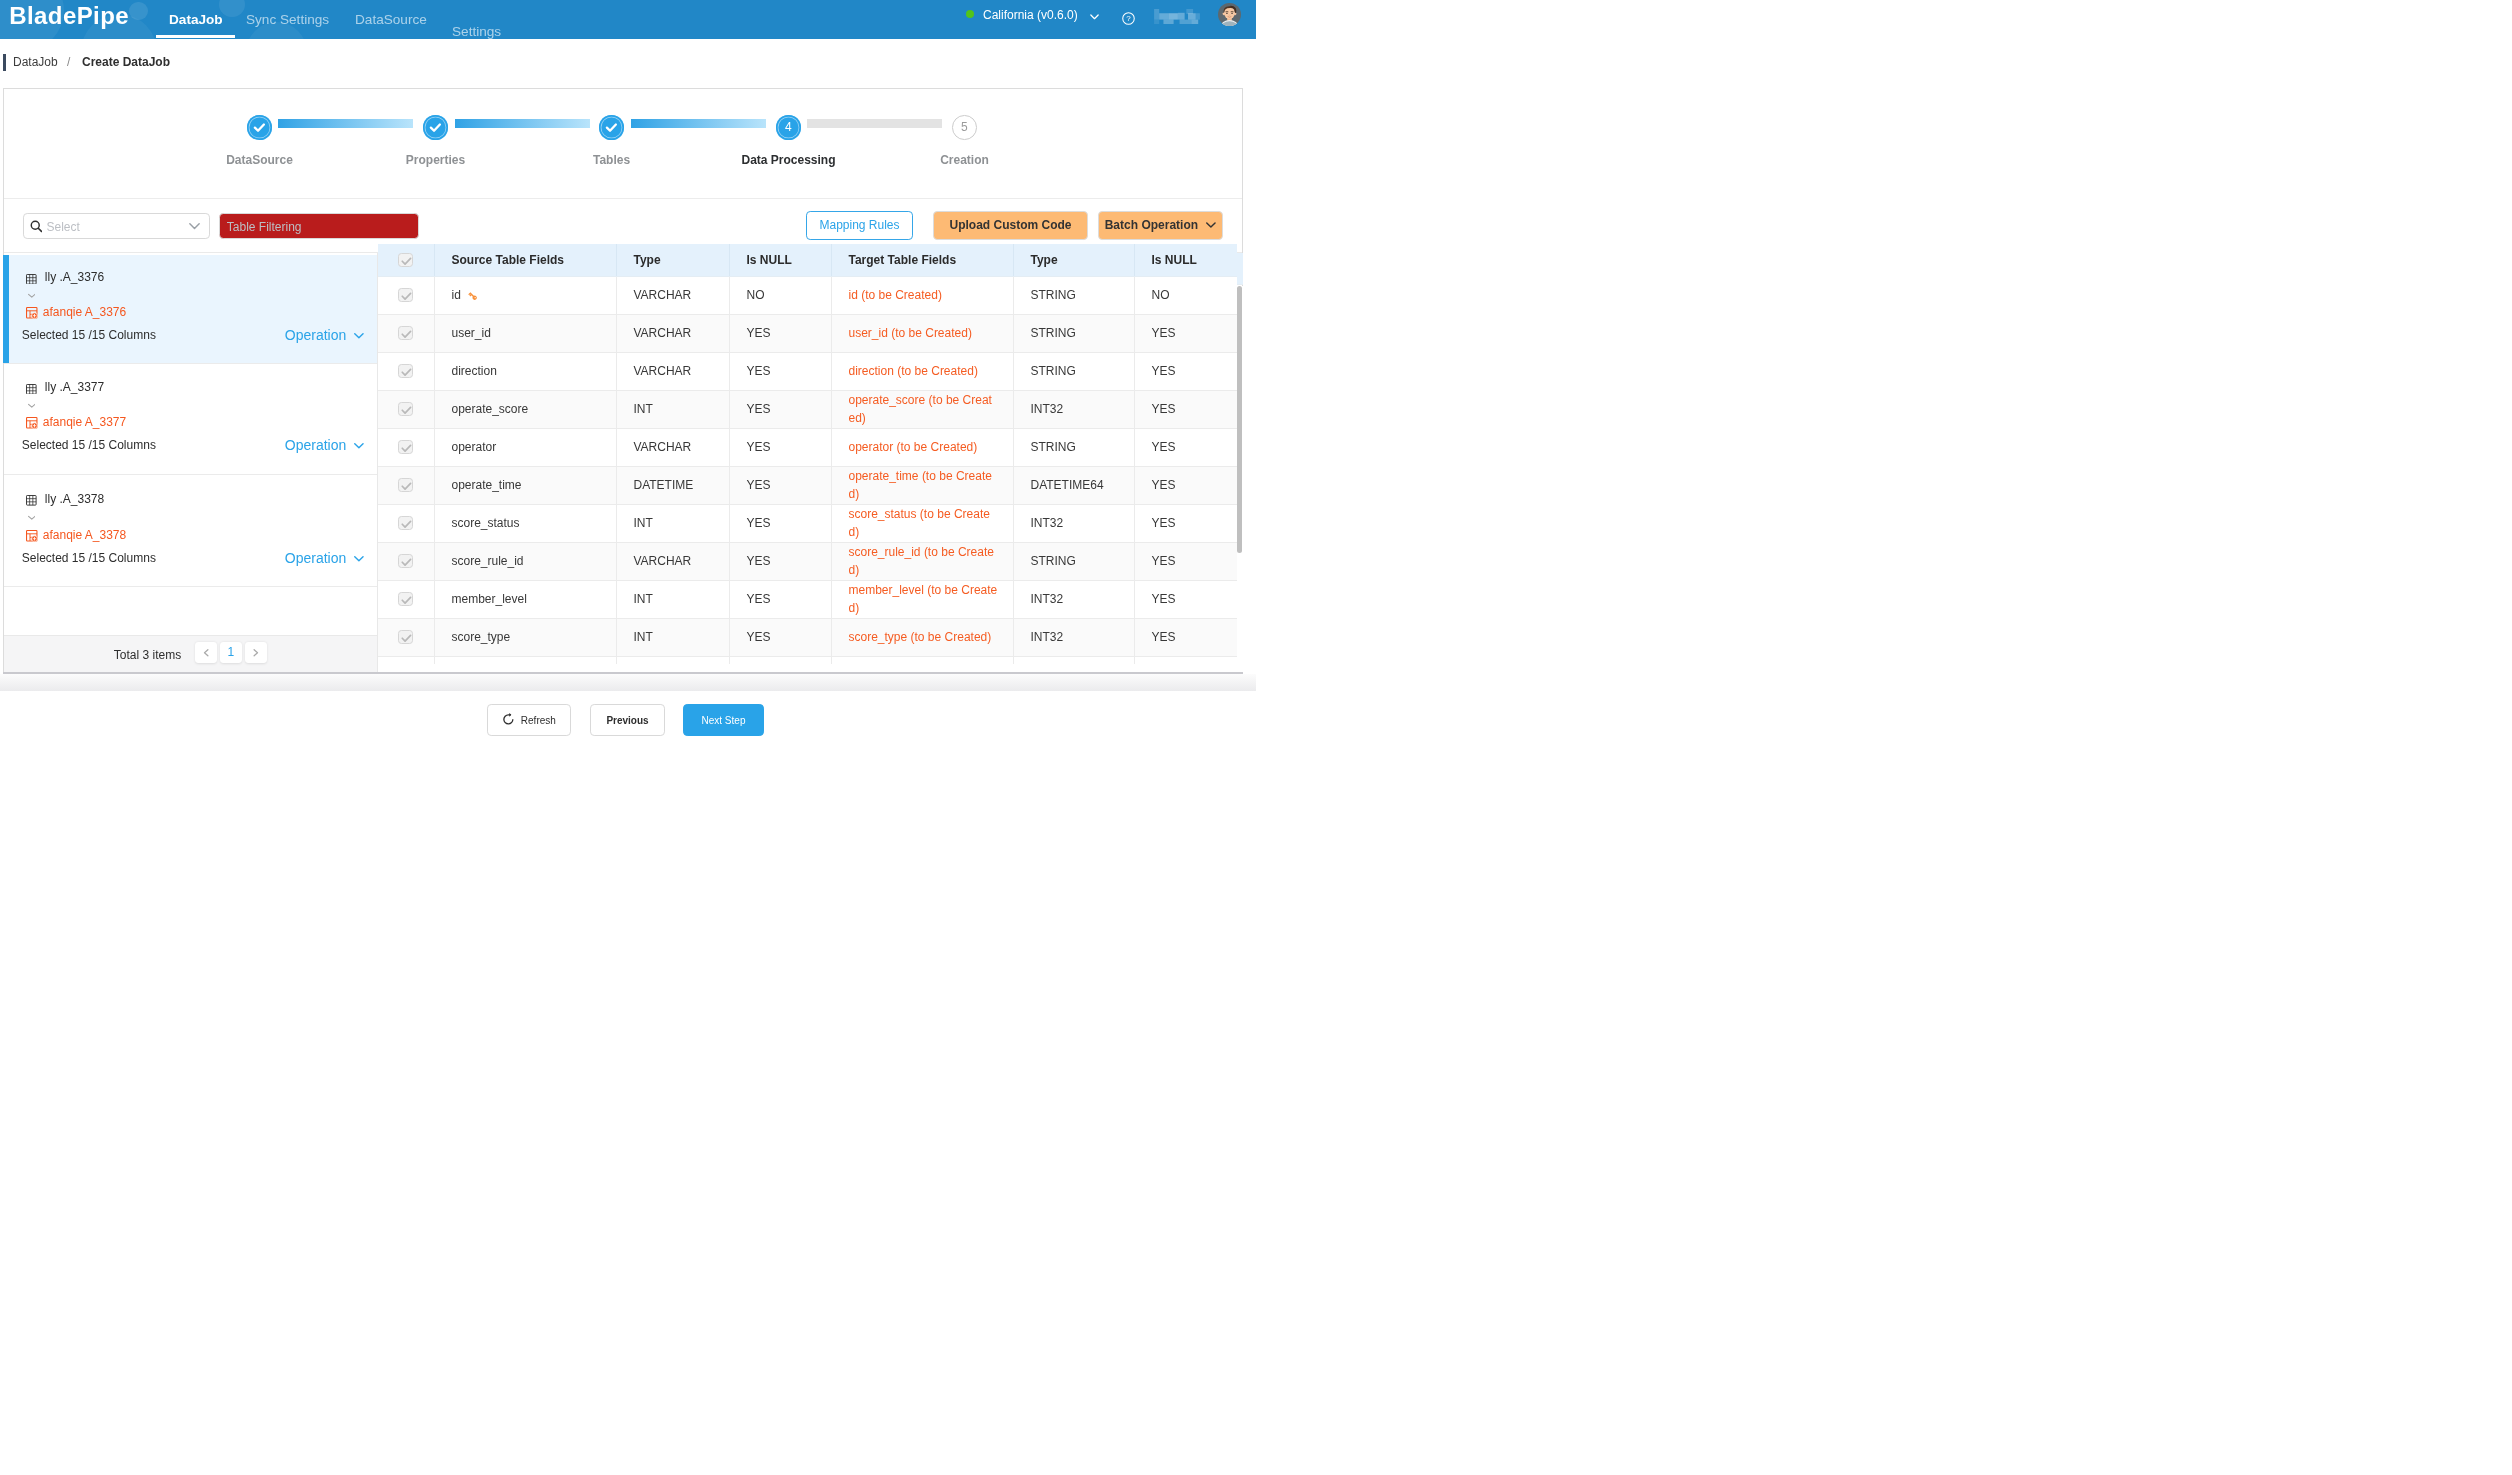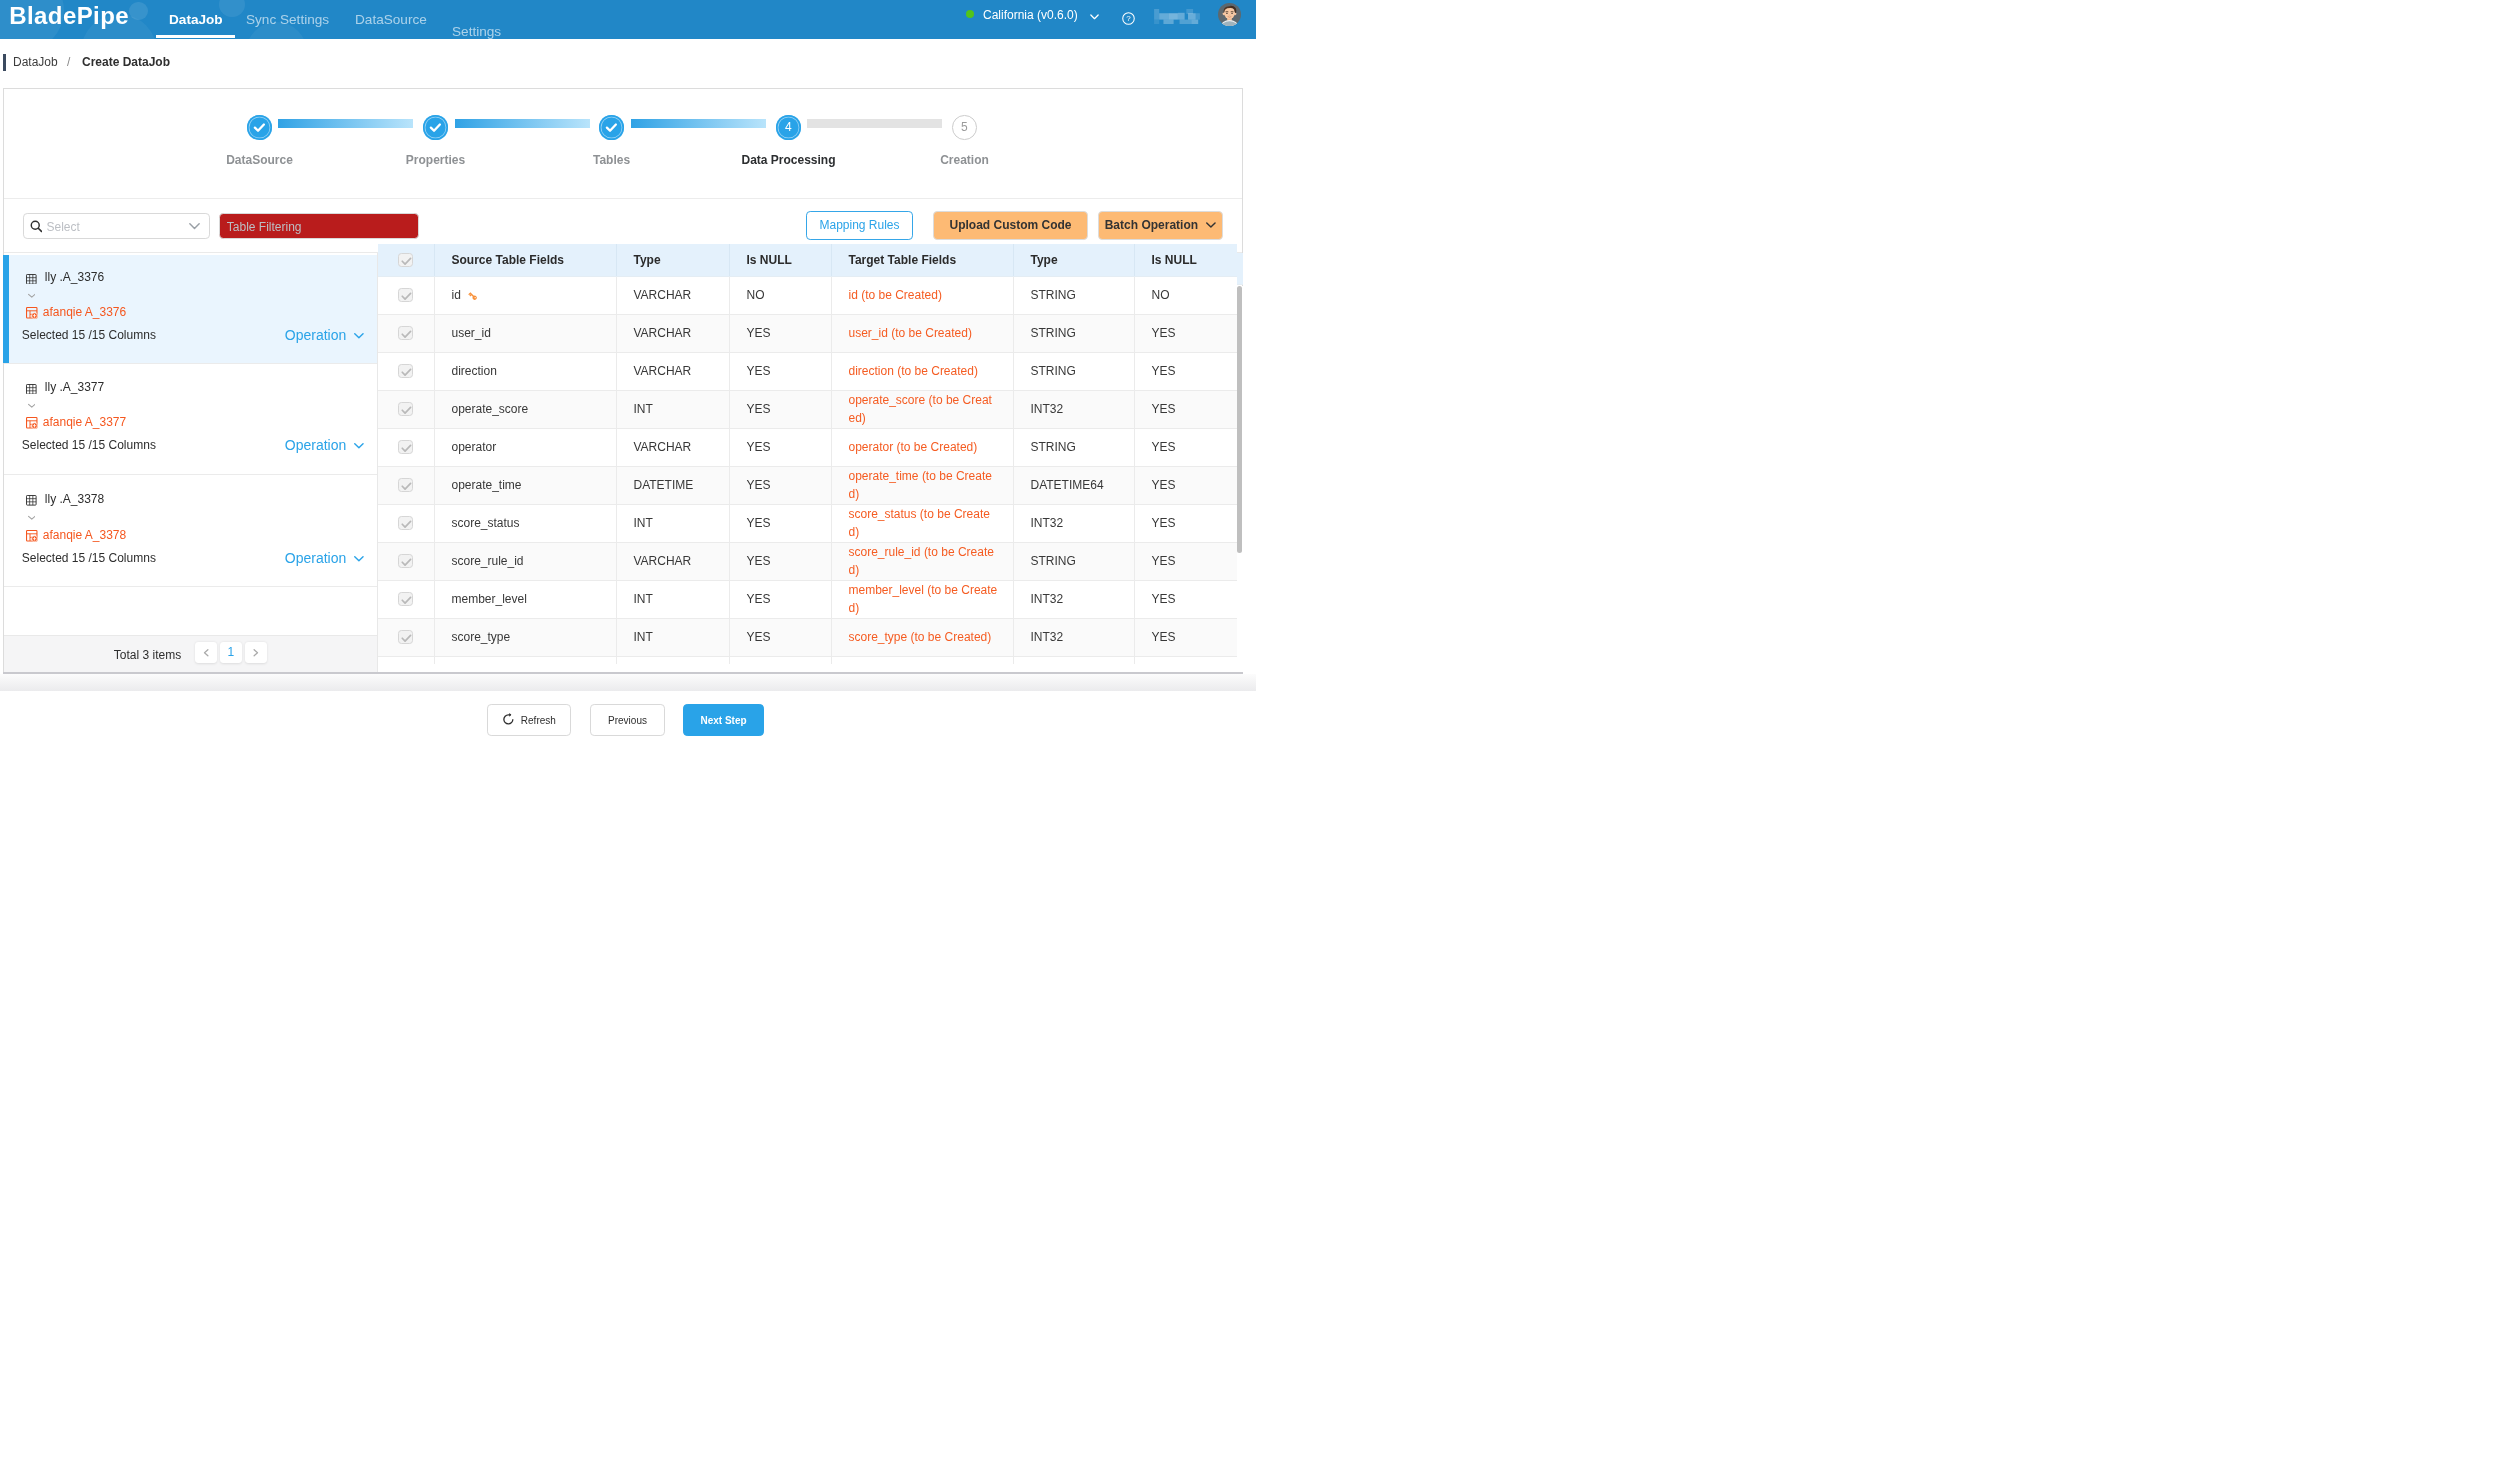--- a/index.html
+++ b/index.html
@@ -527,15 +527,15 @@
     <div class="vthumb"></div>
   </div>
 
 <div class="cardline"></div>
 <div class="shadowband"></div>
 <div class="fbtn w" style="left:487px;width:84px;">
   <svg style="vertical-align:-2.1px;margin-right:6px" width="12.7" height="12.7" viewBox="0 0 15 15">
     <path d="M12.8 7.5 A5.3 5.3 0 1 1 7.5 2.2 L10.4 2.2" stroke="#2e2e2e" stroke-width="1.6" fill="none"></path>
     <path d="M8.6 0 L11 2.2 L8.6 4.4 Z" fill="#2e2e2e"></path>
   </svg>Refresh</div>
-<div class="fbtn w" style="left:590px;width:75px;">Previous</div>
-<div class="fbtn b" style="left:683px;width:81px;font-weight:bold;">Next Step</div>
+<div class="fbtn w" style="left:590px;width:75px;font-weight:bold;">Previous</div>
+<div class="fbtn b" style="left:683px;width:81px;">Next Step</div>
 
 
 </body></html>

